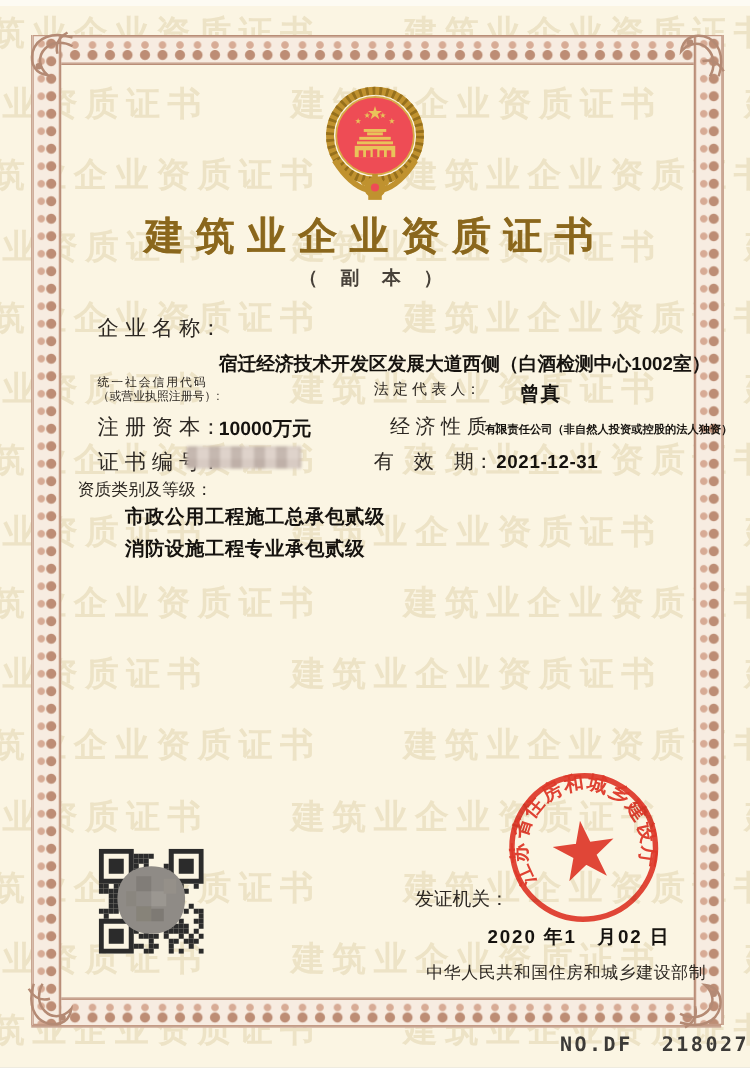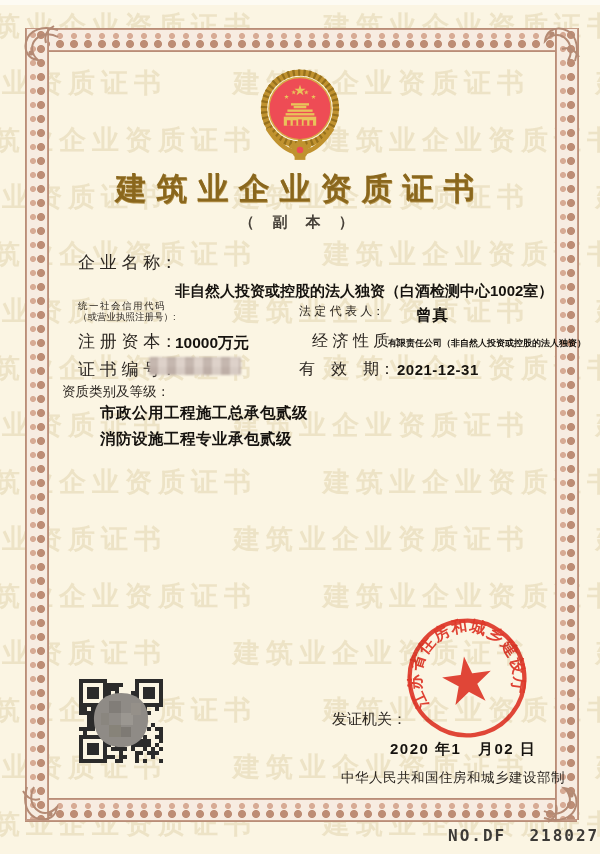--- a/index.html
+++ b/index.html
@@ -141,21 +141,21 @@
       <rect x="44" y="97" width="12" height="6"></rect>
     </g>
     <circle cx="50" cy="92" r="3.6" fill="#ee4c55"></circle>
   </svg>
 
   <div class="abs cert-title">建筑业企业资质证书</div>
   <div class="abs cert-sub">（ 副 本 ）</div>
 
   <span class="abs z2 lbl" style="left:78px;top:251px;font-size:17px">企 业 名 称：</span>
 
-  <span class="abs z2 val" style="left:175px;top:282px;font-size:15px">非自然人投资或控股的法人独资（白酒检测中心1002室）</span>
+  <span class="abs z2 val" style="left:175px;top:282px;font-size:15px">宿迁经济技术开发区发展大道西侧（白酒检测中心1002室）</span>
 
   <span class="abs z2 lbl" style="left:78px;top:300px;font-size:9.5px;letter-spacing:1.5px">统一社会信用代码</span>
   <span class="abs z2 lbl" style="left:78px;top:311px;font-size:9.5px">（或营业执照注册号）:</span>
 
   <span class="abs z2 lbl" style="left:299px;top:303px;font-size:12px">法 定 代 表 人：</span>
   <span class="abs z2 val" style="left:416px;top:305px;font-size:15.5px;letter-spacing:1px">曾真</span>
 
   <span class="abs z2 lbl" style="left:78px;top:330px;font-size:17px">注 册 资 本：</span>
   <span class="abs z2 val" style="left:175px;top:333px;font-size:15.5px">10000万元</span>
 

